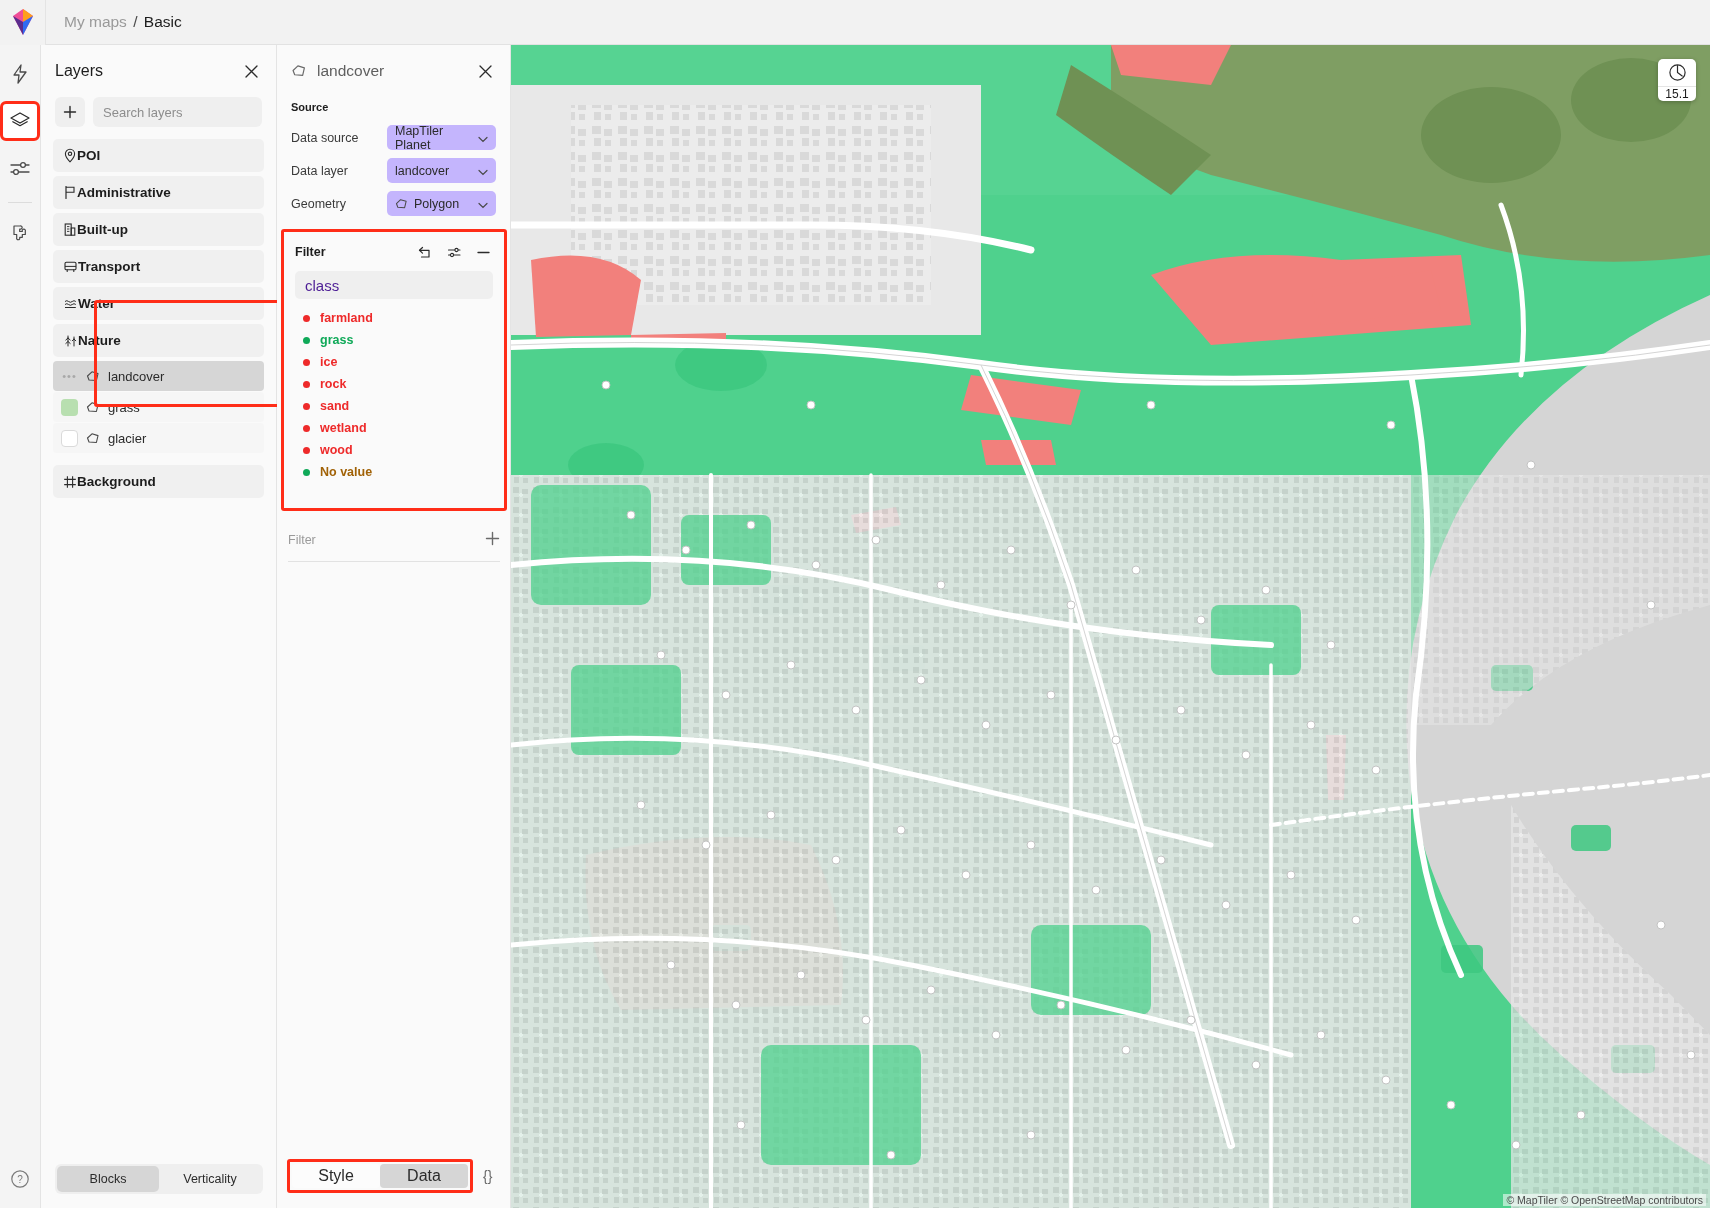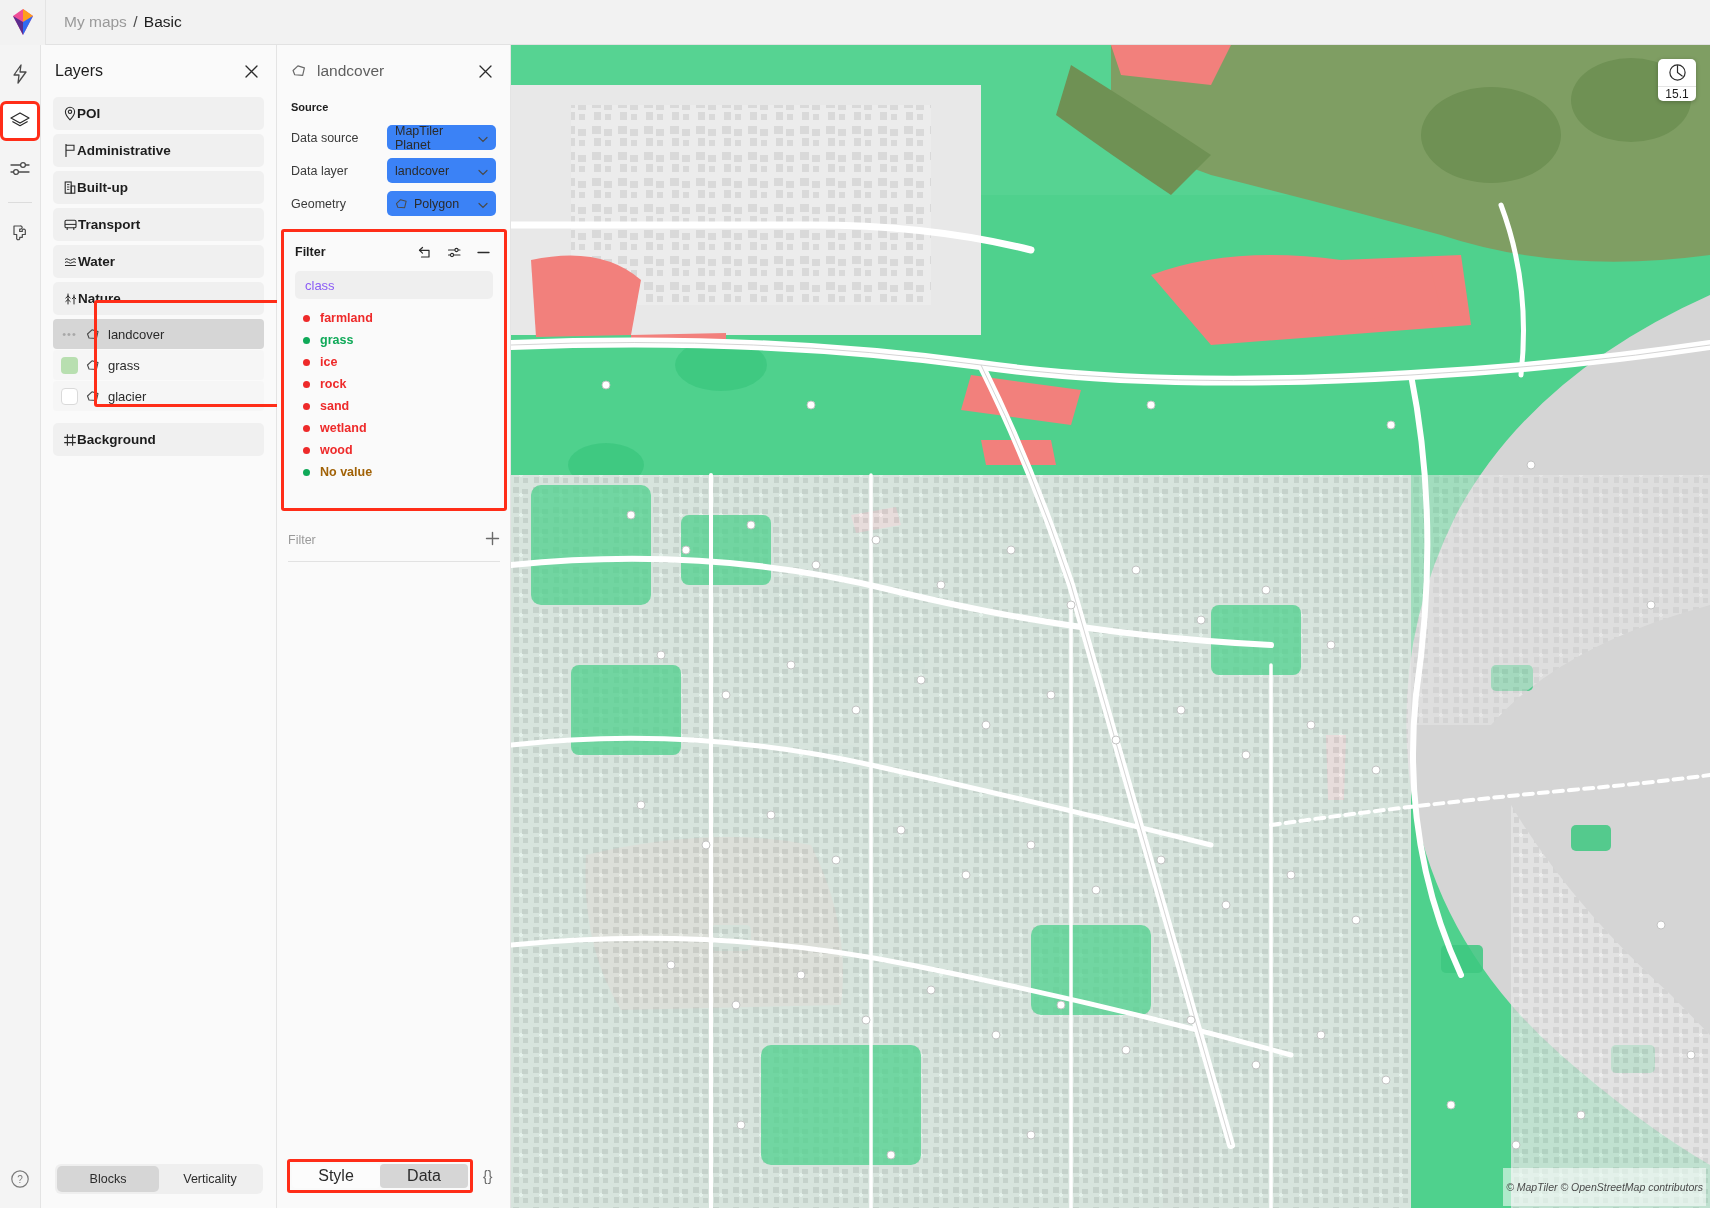--- a/index.html
+++ b/index.html
@@ -118,40 +118,40 @@
     background: #fafafa; border-right: 1px solid #e4e4e4;
   }
   .dp-head { display: flex; align-items: center; height: 52px; padding: 0 14px; gap: 10px; }
   .dp-title { font-size: 15.5px; color: #5f5f5f; }
   .dp-close { margin-left: auto; cursor: pointer; width: 22px; height: 22px;
     display:flex; align-items:center; justify-content:center;}
   .sec-title { font-size: 11px; font-weight: bold; color: #1d1d1d; padding: 4px 14px 10px 14px; }
   .field-row { display: flex; align-items: center; height: 29px; margin-bottom: 4px; padding: 0 14px; }
   .field-label { font-size: 12.5px; color: #3a3a3a; width: 96px; flex: none; }
   .field-ctl {
-    flex: 1; height: 25px; background: #3b82f6; border-radius: 5px;
+    flex: 1; height: 25px; background: #c4b5fd; border-radius: 5px;
     display: flex; align-items: center; padding: 0 8px; gap: 6px; cursor: pointer;
   }
   .field-ctl .fv { font-size: 12.5px; color: #2b2b2b; }
   .field-ctl .chev { margin-left: auto; }
 
   .filter-block {
     position: absolute; left: 4px; top: 184px; width: 226px; height: 282px;
     border: 3px solid #ff2d18; border-radius: 3px;
   }
   .filter-inner { position: absolute; inset: 3px; background: #fafafa; }
   .filter-head { display: flex; align-items: center; height: 34px; padding: 0 10px 0 8px; }
   .filter-head .fh-title { font-size: 12.5px; font-weight: bold; color: #1d1d1d; }
   .fh-icons { margin-left: auto; display: flex; align-items: center; gap: 13px; }
   .fh-icon { cursor: pointer; width: 16px; height: 16px; display:flex; align-items:center; justify-content:center;}
   .class-chip {
     margin: 2px 8px 8px 8px; height: 28px; background: #efefef; border-radius: 5px;
     display: flex; align-items: center; padding: 0 10px; cursor: pointer;
   }
-  .class-chip span { font-size: 13px; color: #8b5cf6; }
+  .class-chip span { font-size: 15px; color: #4c1d95; }
   .val-row { display: flex; align-items: center; gap: 10px; height: 22px; padding: 0 16px; cursor: pointer; font-weight: bold; }
   .dot { width: 7px; height: 7px; border-radius: 50%; flex: none; }
   .val-row span { font-size: 12.5px; }
 
   .filter2 {
     position: absolute; left: 11px; top: 480px; width: 212px;
   }
   .filter2-row { display: flex; align-items: center; height: 30px; }
   .filter2-row .f2label { font-size: 12.5px; color: #9a9a9a; }
   .filter2-row .f2add { margin-left: auto; cursor: pointer; }
@@ -180,21 +180,21 @@
     position: absolute; top: 14px; right: 14px; width: 38px; height: 42px;
     background: #fff; border-radius: 5px; box-shadow: 0 1px 4px rgba(0,0,0,.25);
     display: flex; flex-direction: column; align-items: center;
   }
   .zoom-badge .zi { height: 30px; display: flex; align-items: center; justify-content: center; }
   .zoom-badge .zsep { width: 100%; height: 1px; background: #e4e4e4; }
   .zoom-badge .zv { flex: 1; display: flex; align-items: center; justify-content: center;
     font-size: 12px; color: #1d1d1d; }
   .attrib {
     position: absolute; bottom: 2px; right: 4px; font-size: 10.5px; color: #4a4a4a;
-    background: rgba(255,255,255,0.55); padding: 13px 3px; border-radius: 0; font-style: italic;
+    background: rgba(255,255,255,0.55); padding: 0 3px; border-radius: 0;
   }
 </style>
 </head>
 <body>
 
 <div id="app">
 
   <div class="topbar">
     <div class="logo-cell">
       <svg width="22" height="26" viewBox="0 0 22 26">
@@ -247,20 +247,30 @@
   <div class="layers-panel">
     <div class="panel-head">
       <div class="panel-title">Layers</div>
       <div class="panel-close">
         <svg width="15" height="15" viewBox="0 0 15 15">
           <path d="M2 2 L13 13 M13 2 L2 13" stroke="#2b2b2b" stroke-width="1.3" stroke-linecap="round"></path>
         </svg>
       </div>
     </div>
 
+    <div class="search-row">
+      <div class="add-btn">
+        <svg width="14" height="14" viewBox="0 0 14 14">
+          <path d="M7 1.5 V12.5 M1.5 7 H12.5" stroke="#2b2b2b" stroke-width="1.4" stroke-linecap="round"></path>
+        </svg>
+      </div>
+      <div class="search-box">
+        <input type="text" placeholder="Search layers" style="">
+      </div>
+    </div>
 
     <div class="group-row">
       <svg width="14" height="15" viewBox="0 0 14 15">
         <path d="M7 1.2 a4.6 4.6 0 0 1 4.6 4.6 c0 3.4 -4.6 8 -4.6 8 s-4.6 -4.6 -4.6 -8 A4.6 4.6 0 0 1 7 1.2 z" fill="none" stroke="#2b2b2b" stroke-width="1.1"></path>
         <circle cx="7" cy="5.8" r="1.7" fill="none" stroke="#2b2b2b" stroke-width="1.1"></circle>
       </svg>
       <span class="glabel">POI</span>
     </div>
 
     <div class="group-row">

